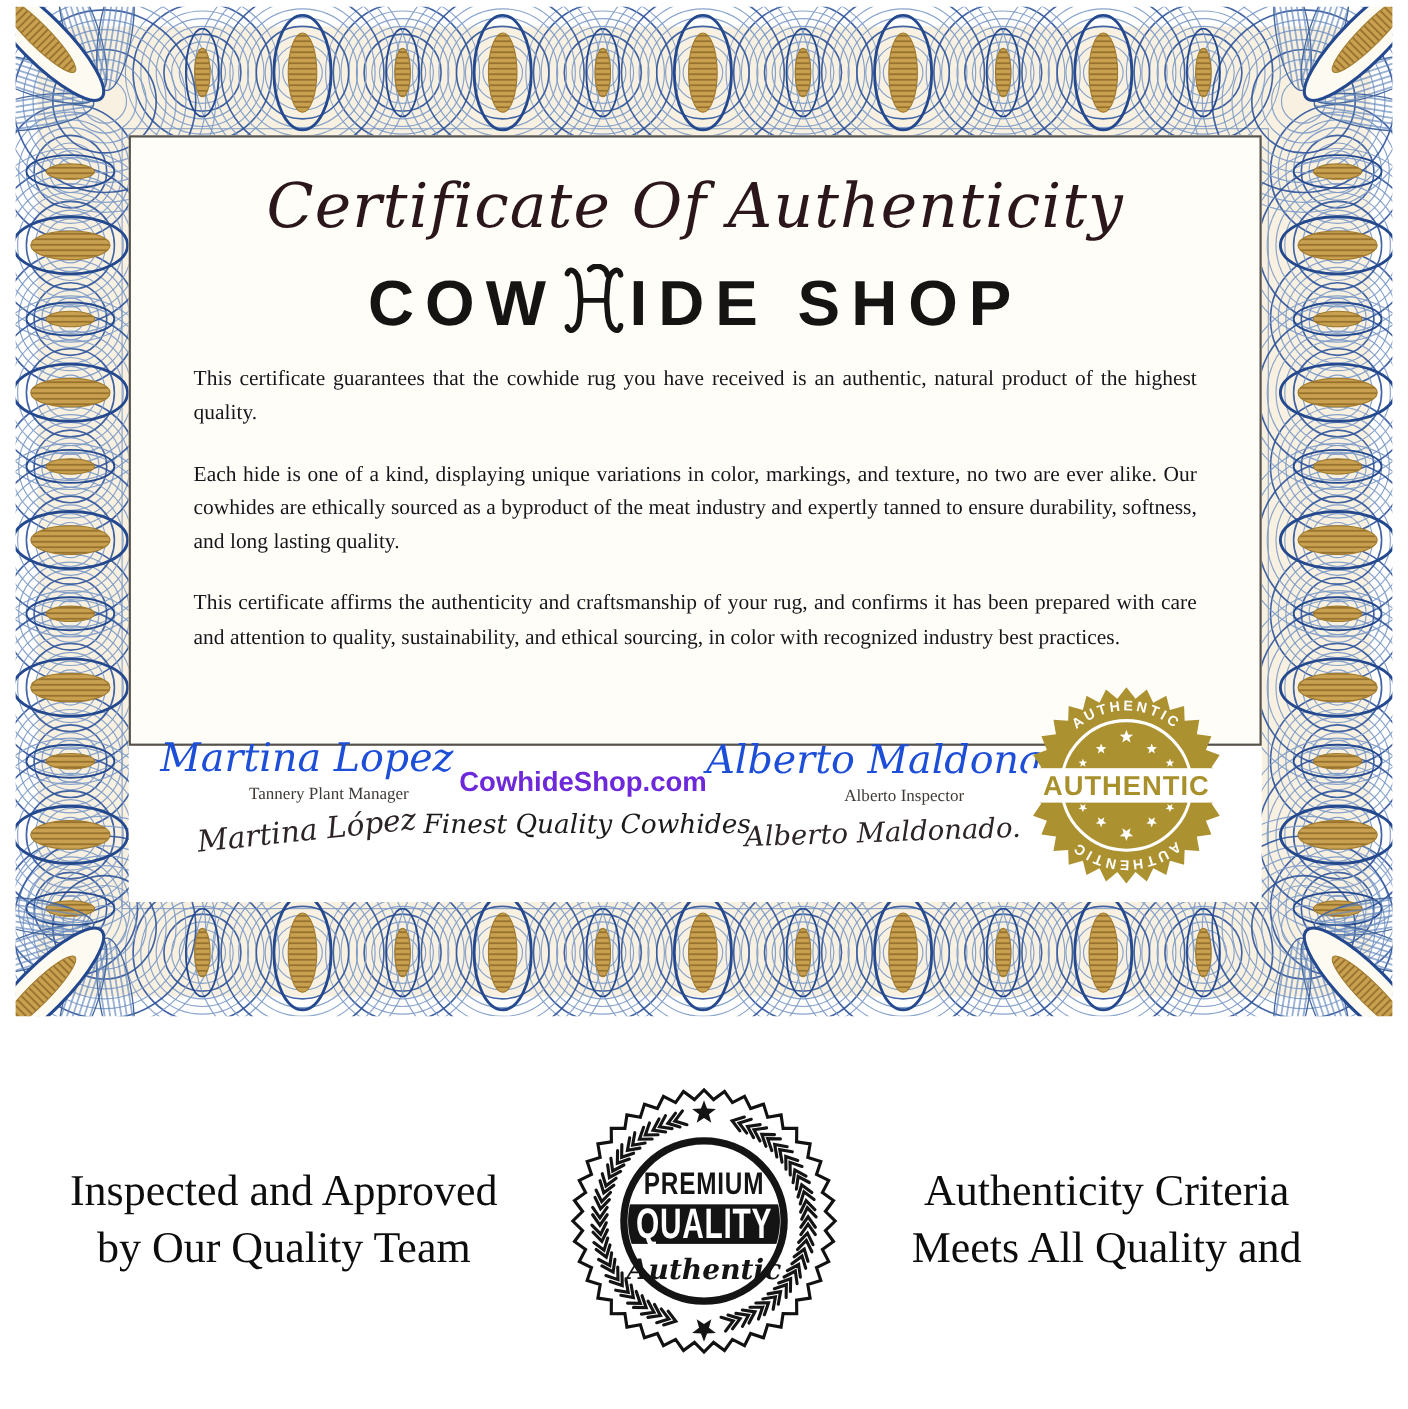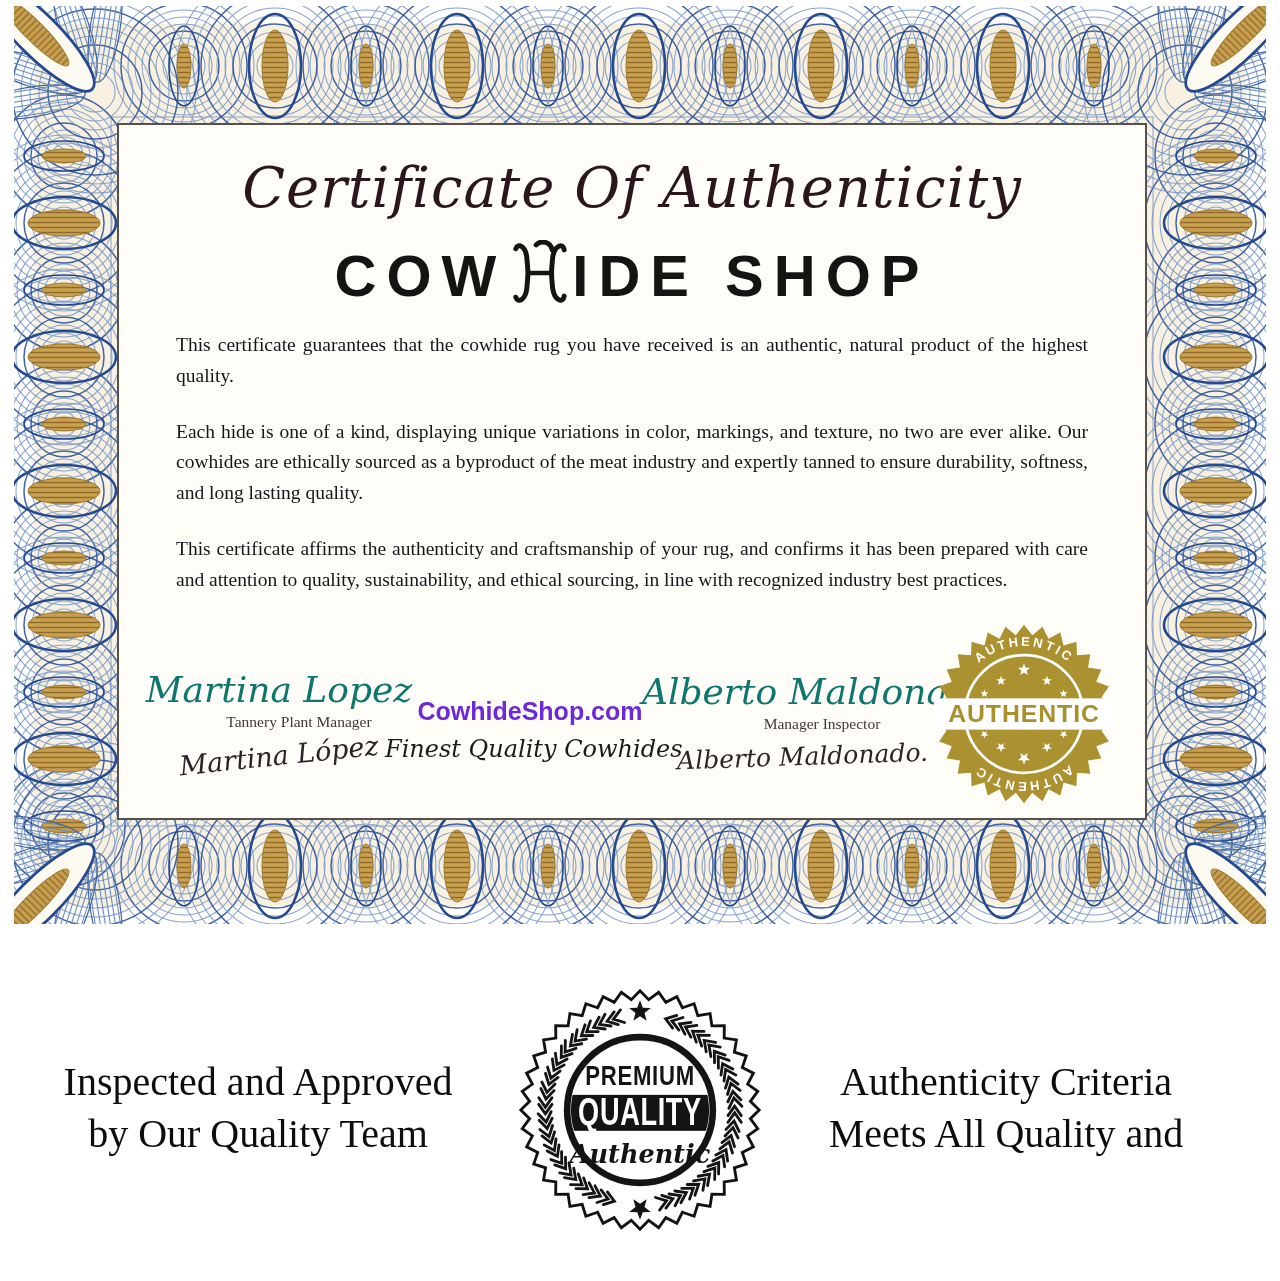--- a/index.html
+++ b/index.html
@@ -3,42 +3,42 @@
 <meta charset="utf-8">
 <style>
   html,body{margin:0;padding:0;background:#ffffff;}
   body{width:1280px;height:1281px;overflow:hidden;font-family:"Liberation Serif",serif;}
   .page{position:relative;width:1280px;height:1281px;background:#fff;}
 
   
   .certificate{position:absolute;left:0;top:0;width:1280px;height:935px;}
   #border-art{position:absolute;left:0;top:0;width:1280px;height:935px;}
 
-  .panel{position:absolute;left:117px;top:123px;width:1030px;height:697px;
+  .panel{position:absolute;left:117px;top:123px;width:1030px;height:555px;
          background:#fffdf8;border:2px solid #56524b;box-sizing:border-box;
          text-align:center;}
 
   .title{margin:30px 0 0;font-family:"DejaVu Serif",serif;font-style:italic;font-weight:500;
          font-size:56px;color:#2a161b;letter-spacing:1px;white-space:nowrap;}
 
   .logo{margin-top:26px;display:flex;justify-content:center;align-items:center;
         font-family:"Liberation Sans",sans-serif;font-weight:bold;font-size:58px;
         letter-spacing:10px;color:#151413;line-height:1;}
   .logo .hglyph{width:56px;height:66px;margin:-6px 4px 0 6px;}
 
   .paras{padding:0 57px;margin-top:24px;text-align:justify;
          font-size:19.5px;line-height:1.58;color:#16151a;}
   .paras p{margin:0;}
   .paras p + p{margin-top:25px;}
 
   .sigblock{position:absolute;text-align:center;}
   .sig-left{left:0;top:544px;width:320px;}
   .sig-center{left:266px;top:572px;width:290px;}
   .sig-right{left:523px;top:546px;width:320px;}
-  .sig-name{font-family:"DejaVu Serif",serif;font-style:italic;font-size:36px;color:#0f766e;white-space:nowrap;}
+  .sig-name{font-family:"DejaVu Serif",serif;font-style:italic;font-size:36px;color:#1d4ed8;white-space:nowrap;}
   .sig-role{font-size:15.5px;color:#403a36;margin-top:3px;padding-left:40px;}
   .sig-script{display:inline-block;font-family:"DejaVu Serif",serif;font-style:italic;
               font-size:27px;color:#2c2427;margin-top:9px;transform:rotate(-6deg);white-space:nowrap;}
   .sig-script.r2{transform:rotate(-2deg);font-size:25px;}
   .center-site{font-family:"Liberation Sans",sans-serif;font-weight:bold;font-size:25px;color:#6d28d9;}
   .center-tag{font-family:"DejaVu Serif",serif;font-style:italic;font-size:24px;color:#1b1b1b;margin-top:9px;white-space:nowrap;}
 
   .seal{position:absolute;left:813px;top:497px;width:184px;height:184px;}
   .seal-arc{font-family:"Liberation Sans",sans-serif;font-weight:bold;font-size:14px;
             letter-spacing:3px;fill:#ffffff;}
@@ -704,37 +704,37 @@
             <path d="M72,18 C70,4 52,-1 43,9"></path>
             <path d="M30,60 L70,60" stroke-width="8"></path>
           </g>
         </svg>
         <span>IDE SHOP</span>
       </div>
 
       <div class="paras">
         <p>This certificate guarantees that the cowhide rug you have received is an authentic, natural product of the highest quality.</p>
         <p>Each hide is one of a kind, displaying unique variations in color, markings, and texture, no two are ever alike. Our cowhides are ethically sourced as a byproduct of the meat industry and expertly tanned to ensure durability, softness, and long lasting quality.</p>
-        <p>This certificate affirms the authenticity and craftsmanship of your rug, and confirms it has been prepared with care and attention to quality, sustainability, and ethical sourcing, in line with recognized industry best practices.</p>
+        <p>This certificate affirms the authenticity and craftsmanship of your rug, and confirms it has been prepared with care and attention to quality, sustainability, and ethical sourcing, in color with recognized industry best practices.</p>
       </div>
 
       <div class="sigblock sig-left">
         <div class="sig-name">Martina Lopez</div>
         <div class="sig-role">Tannery Plant Manager</div>
         <div class="sig-script">Martina López</div>
       </div>
 
       <div class="sigblock sig-center">
         <div class="center-site">CowhideShop.com</div>
         <div class="center-tag">Finest Quality Cowhides</div>
       </div>
 
       <div class="sigblock sig-right">
         <div class="sig-name">Alberto Maldonado</div>
-        <div class="sig-role">Manager Inspector</div>
+        <div class="sig-role">Alberto Inspector</div>
         <div class="sig-script r2">Alberto Maldonado.</div>
       </div>
 
       <svg class="seal" viewBox="-100 -100 200 200" aria-hidden="true">
         <polygon id="seal-burst" fill="#ac9130" points="0.00,-97.00 8.99,-85.53 20.17,-94.88 26.58,-81.79 39.45,-88.61 43.00,-74.48 57.02,-78.47 57.55,-63.91 72.09,-64.91 69.58,-50.55 84.00,-48.50 78.56,-34.98 92.25,-29.97 84.12,-17.88 96.47,-10.14 86.00,-0.00 96.47,10.14 84.12,17.88 92.25,29.97 78.56,34.98 84.00,48.50 69.58,50.55 72.09,64.91 57.55,63.91 57.02,78.47 43.00,74.48 39.45,88.61 26.58,81.79 20.17,94.88 8.99,85.53 0.00,97.00 -8.99,85.53 -20.17,94.88 -26.58,81.79 -39.45,88.61 -43.00,74.48 -57.02,78.47 -57.55,63.91 -72.09,64.91 -69.58,50.55 -84.00,48.50 -78.56,34.98 -92.25,29.97 -84.12,17.88 -96.47,10.14 -86.00,0.00 -96.47,-10.14 -84.12,-17.88 -92.25,-29.97 -78.56,-34.98 -84.00,-48.50 -69.58,-50.55 -72.09,-64.91 -57.55,-63.91 -57.02,-78.47 -43.00,-74.48 -39.45,-88.61 -26.58,-81.79 -20.17,-94.88 -8.99,-85.53"></polygon>
         <circle r="80" fill="#ac9130"></circle>
         <circle r="64" fill="none" stroke="#ffffff" stroke-width="3"></circle>
         <path id="sealArc" d="M-74,0 A74,74 0 0 1 74,0" fill="none"></path>
         <text class="seal-arc">
           <textPath href="#sealArc" startOffset="50%" text-anchor="middle">AUTHENTIC</textPath>

